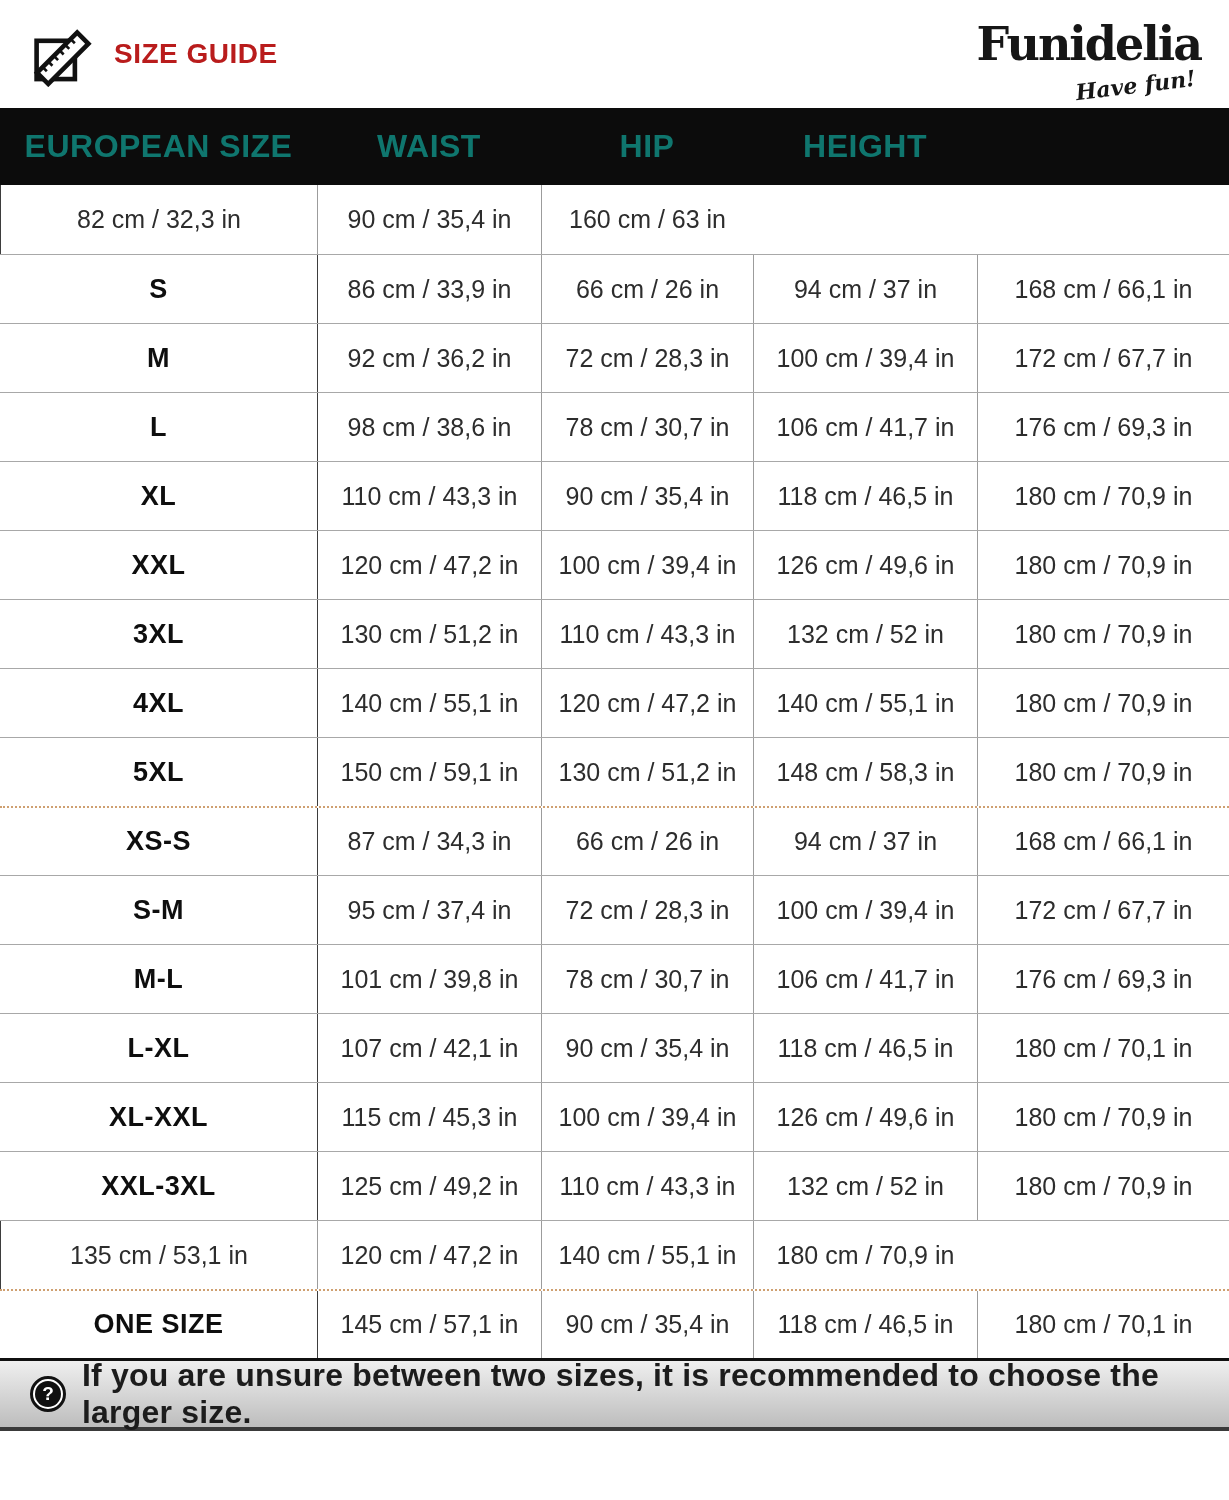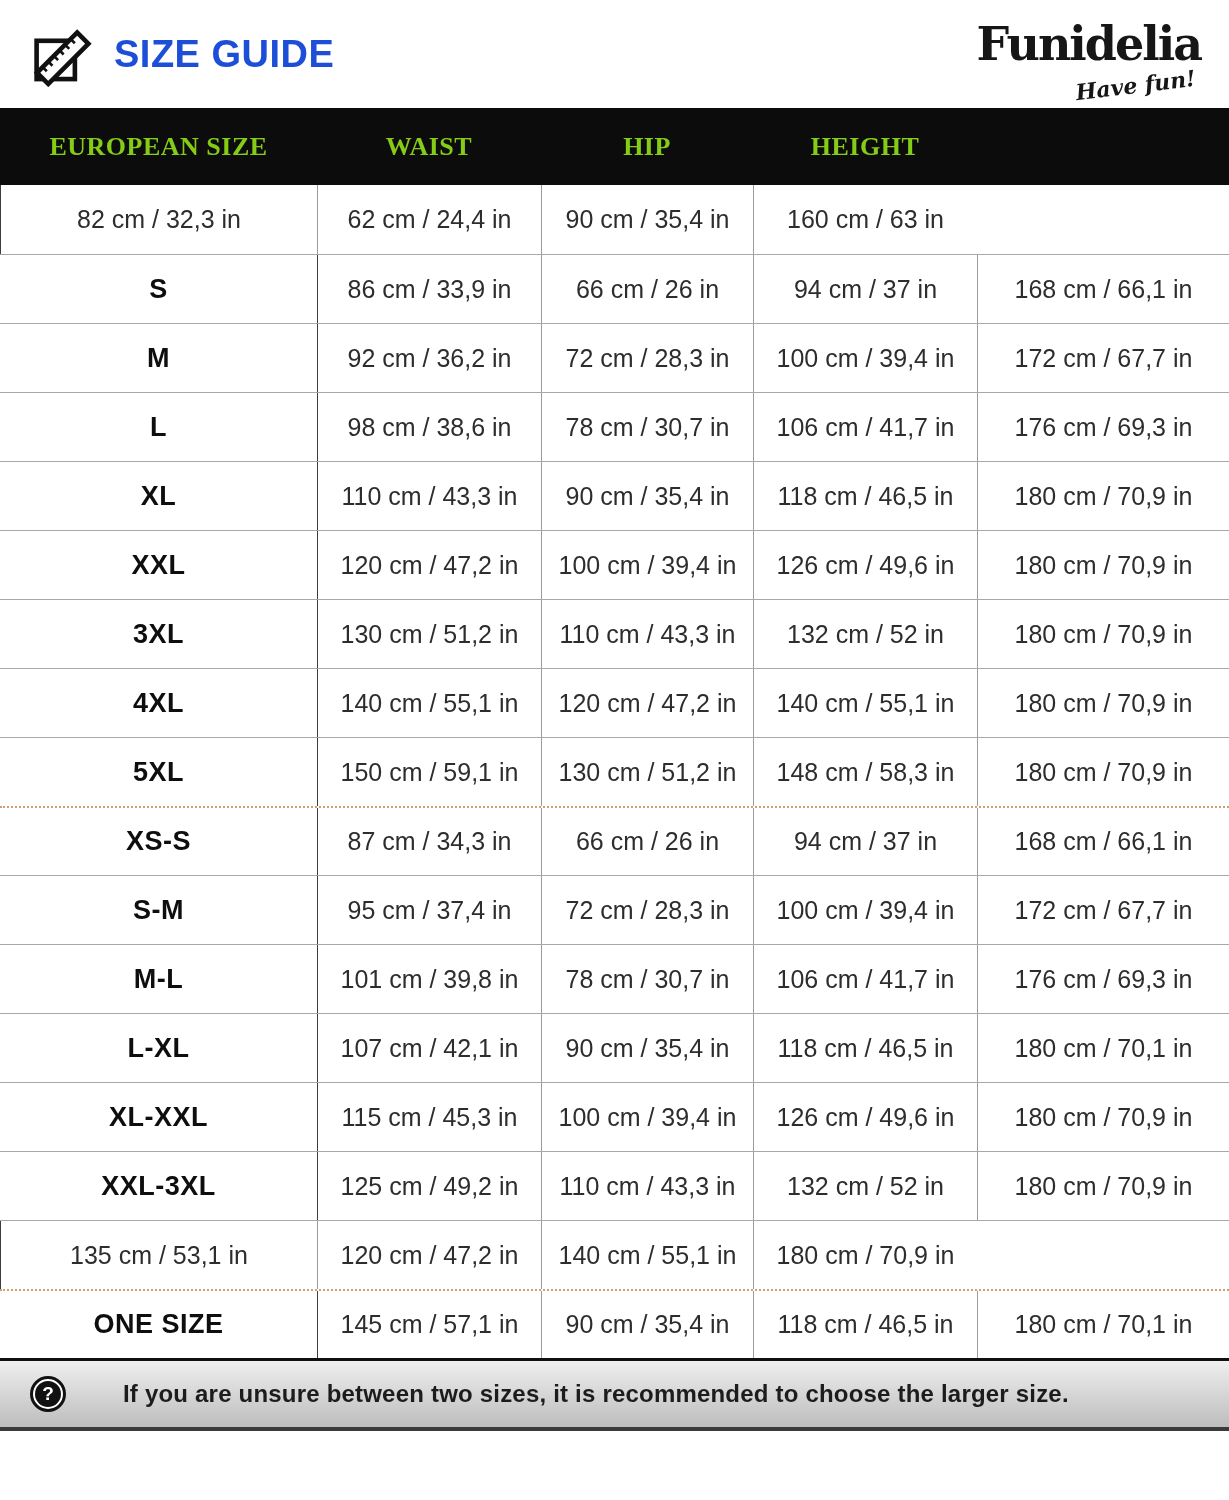--- a/index.html
+++ b/index.html
@@ -17,23 +17,23 @@
   .top {
     height: 108px;
     display: flex;
     align-items: center;
     justify-content: space-between;
     padding: 0 28px 0 30px;
   }
   .title-wrap { display: flex; align-items: center; gap: 18px; }
   .ruler-icon svg { display: block; }
   .page-title {
-    font-size: 38px;
+    font-size: 28px;
     font-weight: 800;
-    color: #1d4ed8;
+    color: #b91c1c;
     letter-spacing: 0.5px;
   }
   .logo-wrap { text-align: right; padding-top: 4px; }
   .brand-name {
     font-family: "DejaVu Serif", serif;
     font-weight: 800;
     font-size: 46px;
     line-height: 44px;
     color: #161616;
     letter-spacing: -2px;
@@ -56,25 +56,24 @@
     grid-template-columns: 317px 224px 212px 224px 252px;
   }
   .thead {
     height: 77px;
     background: #0c0c0c;
   }
   .thead .hcell {
     display: flex;
     align-items: center;
     justify-content: center;
-    color: #84cc16;
-    font-weight: 700;
-    font-size: 26px;
+    color: #0f766e;
+    font-weight: 700;
+    font-size: 32px;
     letter-spacing: 0.5px;
-    font-family: Liberation Serif, serif;
   }
   .tbody .row { height: 69px; }
   .tbody .row + .row { border-top: 1px solid #a8a8a8; }
   .tbody .row.dotted { border-top: 2px dotted #cfa071; }
   .cell {
     display: flex;
     align-items: center;
     justify-content: center;
     overflow: hidden;
     white-space: nowrap;
@@ -115,25 +114,24 @@
     width: 26px; height: 26px;
     background: #111;
     border-radius: 50%;
     color: #fff;
     font-weight: 700;
     font-size: 19px;
     line-height: 26px;
     display: flex; align-items: center; justify-content: center;
   }
   .footer-note {
-    font-size: 24px;
+    font-size: 32px;
     font-weight: 700;
     color: #1c1c1c;
     letter-spacing: 0.2px;
-    margin-left: 41px;
   }
 </style>
 </head>
 <body>
 
 <div class="page">
 
   <header class="top">
     <div class="title-wrap">
       <span class="ruler-icon">
@@ -161,21 +159,20 @@
   <div class="table">
     <div class="thead grid" id="thead">
         <div class="hcell">EUROPEAN SIZE</div>
         <div class="hcell">WAIST</div>
         <div class="hcell">HIP</div>
         <div class="hcell">HEIGHT</div>
       </div>
     <div class="tbody" id="tbody">
         <div class="row grid">
           <div class="cell val first">82 cm / 32,3 in</div>
-          <div class="cell val">62 cm / 24,4 in</div>
           <div class="cell val">90 cm / 35,4 in</div>
           <div class="cell val">160 cm / 63 in</div>
         </div>
         <div class="row grid">
           <div class="cell size">S</div>
           <div class="cell val first">86 cm / 33,9 in</div>
           <div class="cell val">66 cm / 26 in</div>
           <div class="cell val">94 cm / 37 in</div>
           <div class="cell val">168 cm / 66,1 in</div>
         </div>

